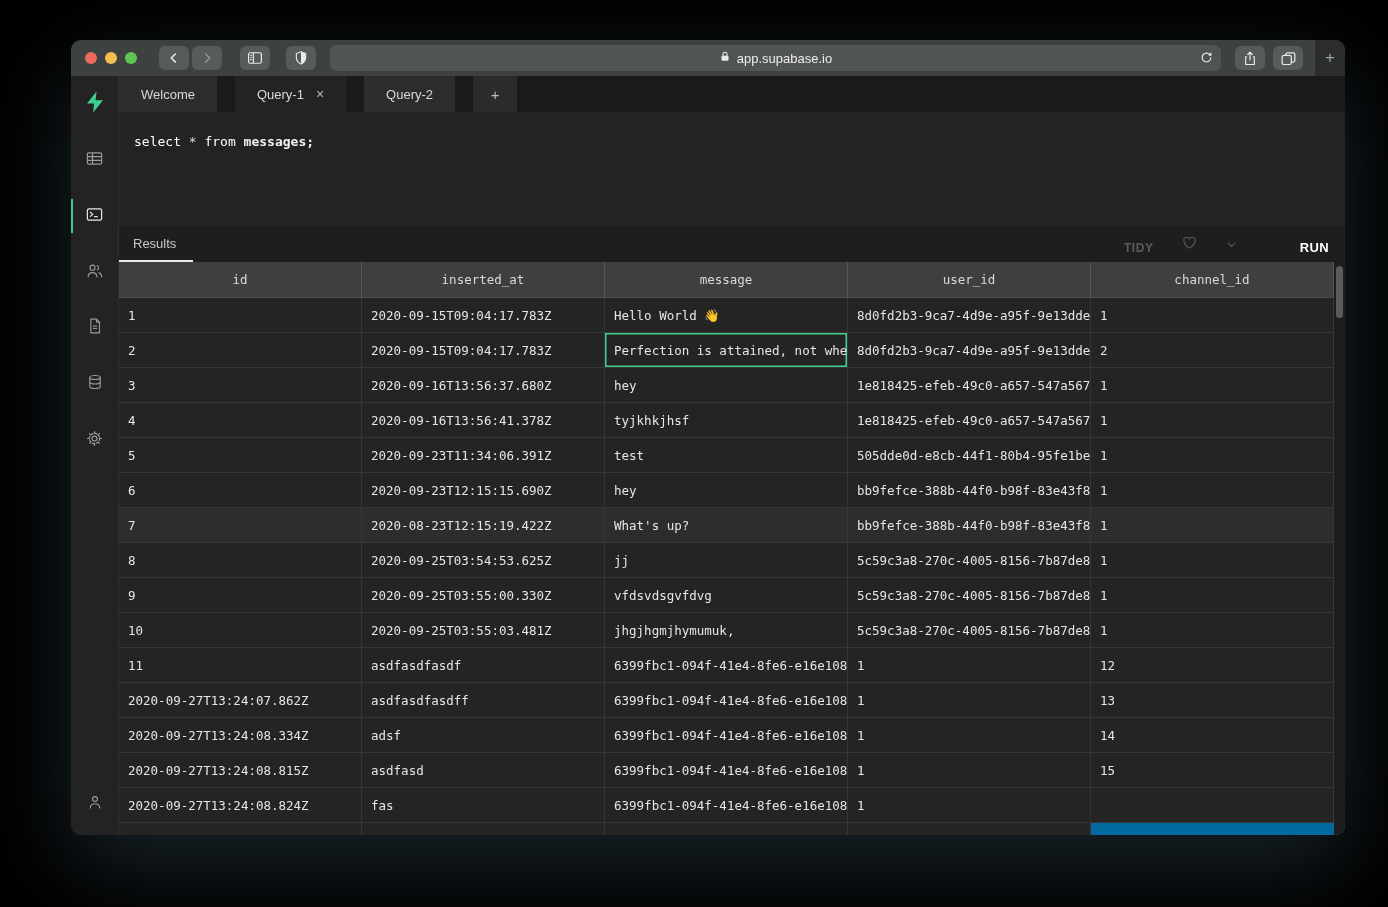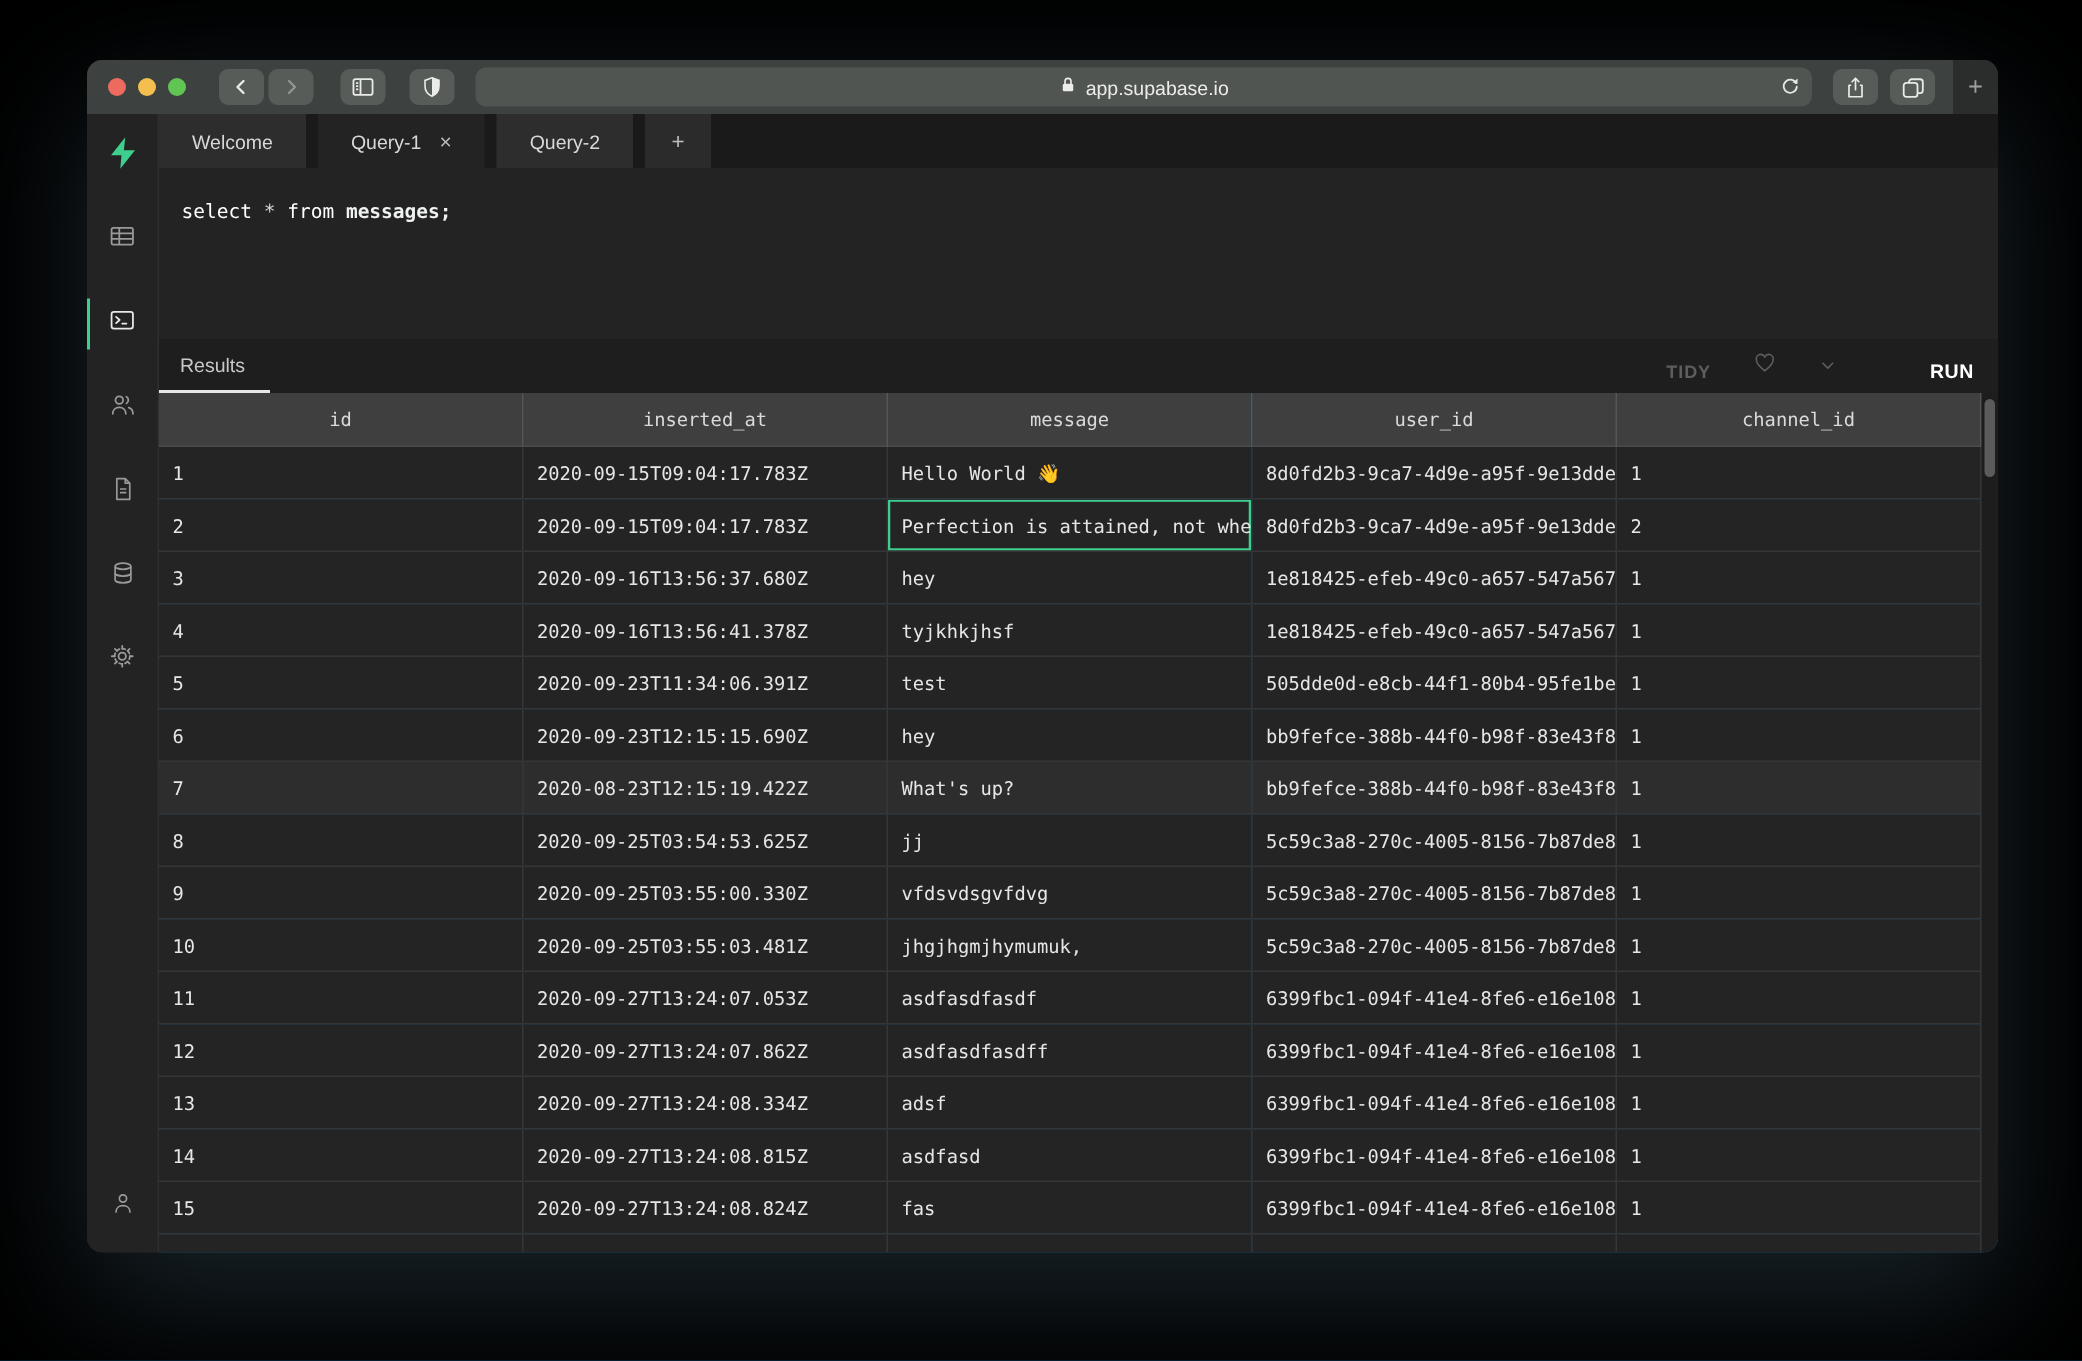--- a/index.html
+++ b/index.html
@@ -1,20 +1,20 @@
 <!DOCTYPE html>
 <html><head>
 <meta charset="utf-8">
 <style>
   * { margin:0; padding:0; box-sizing:border-box; }
   html,body { width:1388px; height:907px; background:#000; overflow:hidden;
               font-family:"Liberation Sans", sans-serif; }
 
   .window{
-    position:absolute; left:58px; top:40px; width:1274px; height:795px;
+    position:absolute; left:71px; top:40px; width:1274px; height:795px;
     border-radius:10px; overflow:hidden; background:#242424;
     box-shadow:0 30px 90px rgba(90,130,150,.28), 0 12px 40px rgba(0,0,0,.85);
     display:flex; flex-direction:column;
   }
 
   
   .toolbar{ height:36px; flex:0 0 36px; background:#3d4240; display:flex;
             align-items:center; padding-left:14px; gap:8px; }
   .lights{ display:flex; gap:8px; margin-right:14px; }
   .light{ width:12px; height:12px; border-radius:50%; }
@@ -43,21 +43,21 @@
   .nav-item.active::before{ content:""; position:absolute; left:0; top:11px; width:2px;
              height:34px; background:#3ecf8e; }
   .side-spacer{ flex:1; }
   .side-bottom{ height:62px; width:100%; display:flex; align-items:center; justify-content:center;
              color:#9a9a9a; }
 
   .main{ flex:1; display:flex; flex-direction:column; min-width:0; }
 
   
   .tabbar{ height:36px; flex:0 0 36px; background:#1a1a1a; display:flex; align-items:stretch; }
-  .tab{ background:#2d2d2d; margin-right:8px; padding:0 22px; display:flex; align-items:center;
+  .tab{ background:#2d2d2d; margin-right:18px; padding:0 22px; display:flex; align-items:center;
         gap:12px; color:#d8d8d8; font-size:13px;text-align:center; }
   .tab.active{ background:#232323; }
   .tab .close-x{ color:#b9b9b9; font-size:14px; line-height:1; }
   .tab-plus{ width:44px; background:#2d2d2d00; background:#2b2b2b; display:flex; align-items:center;
         justify-content:center; color:#bdbdbd; font-size:15px; margin-right:2px;}
 
   
   .editor{ height:114px; flex:0 0 114px; background:#232323; padding:22px 0 0 15px;
            font-family:"DejaVu Sans Mono", monospace; font-size:13px; }
   .tok-keyword{ color:#ffffff; }
@@ -338,21 +338,20 @@
             <div class="cell">2020-09-25T03:55:00.330Z</div>
             <div class="cell">vfdsvdsgvfdvg</div>
             <div class="cell">5c59c3a8-270c-4005-8156-7b87de8c…</div>
             <div class="cell">1</div>
             <div class="cell">10</div>
             <div class="cell">2020-09-25T03:55:03.481Z</div>
             <div class="cell">jhgjhgmjhymumuk,</div>
             <div class="cell">5c59c3a8-270c-4005-8156-7b87de8c…</div>
             <div class="cell">1</div>
             <div class="cell">11</div>
-            <div class="cell">2020-09-27T13:24:07.053Z</div>
             <div class="cell">asdfasdfasdf</div>
             <div class="cell">6399fbc1-094f-41e4-8fe6-e16e1087…</div>
             <div class="cell">1</div>
             <div class="cell">12</div>
             <div class="cell">2020-09-27T13:24:07.862Z</div>
             <div class="cell">asdfasdfasdff</div>
             <div class="cell">6399fbc1-094f-41e4-8fe6-e16e1087…</div>
             <div class="cell">1</div>
             <div class="cell">13</div>
             <div class="cell">2020-09-27T13:24:08.334Z</div>

